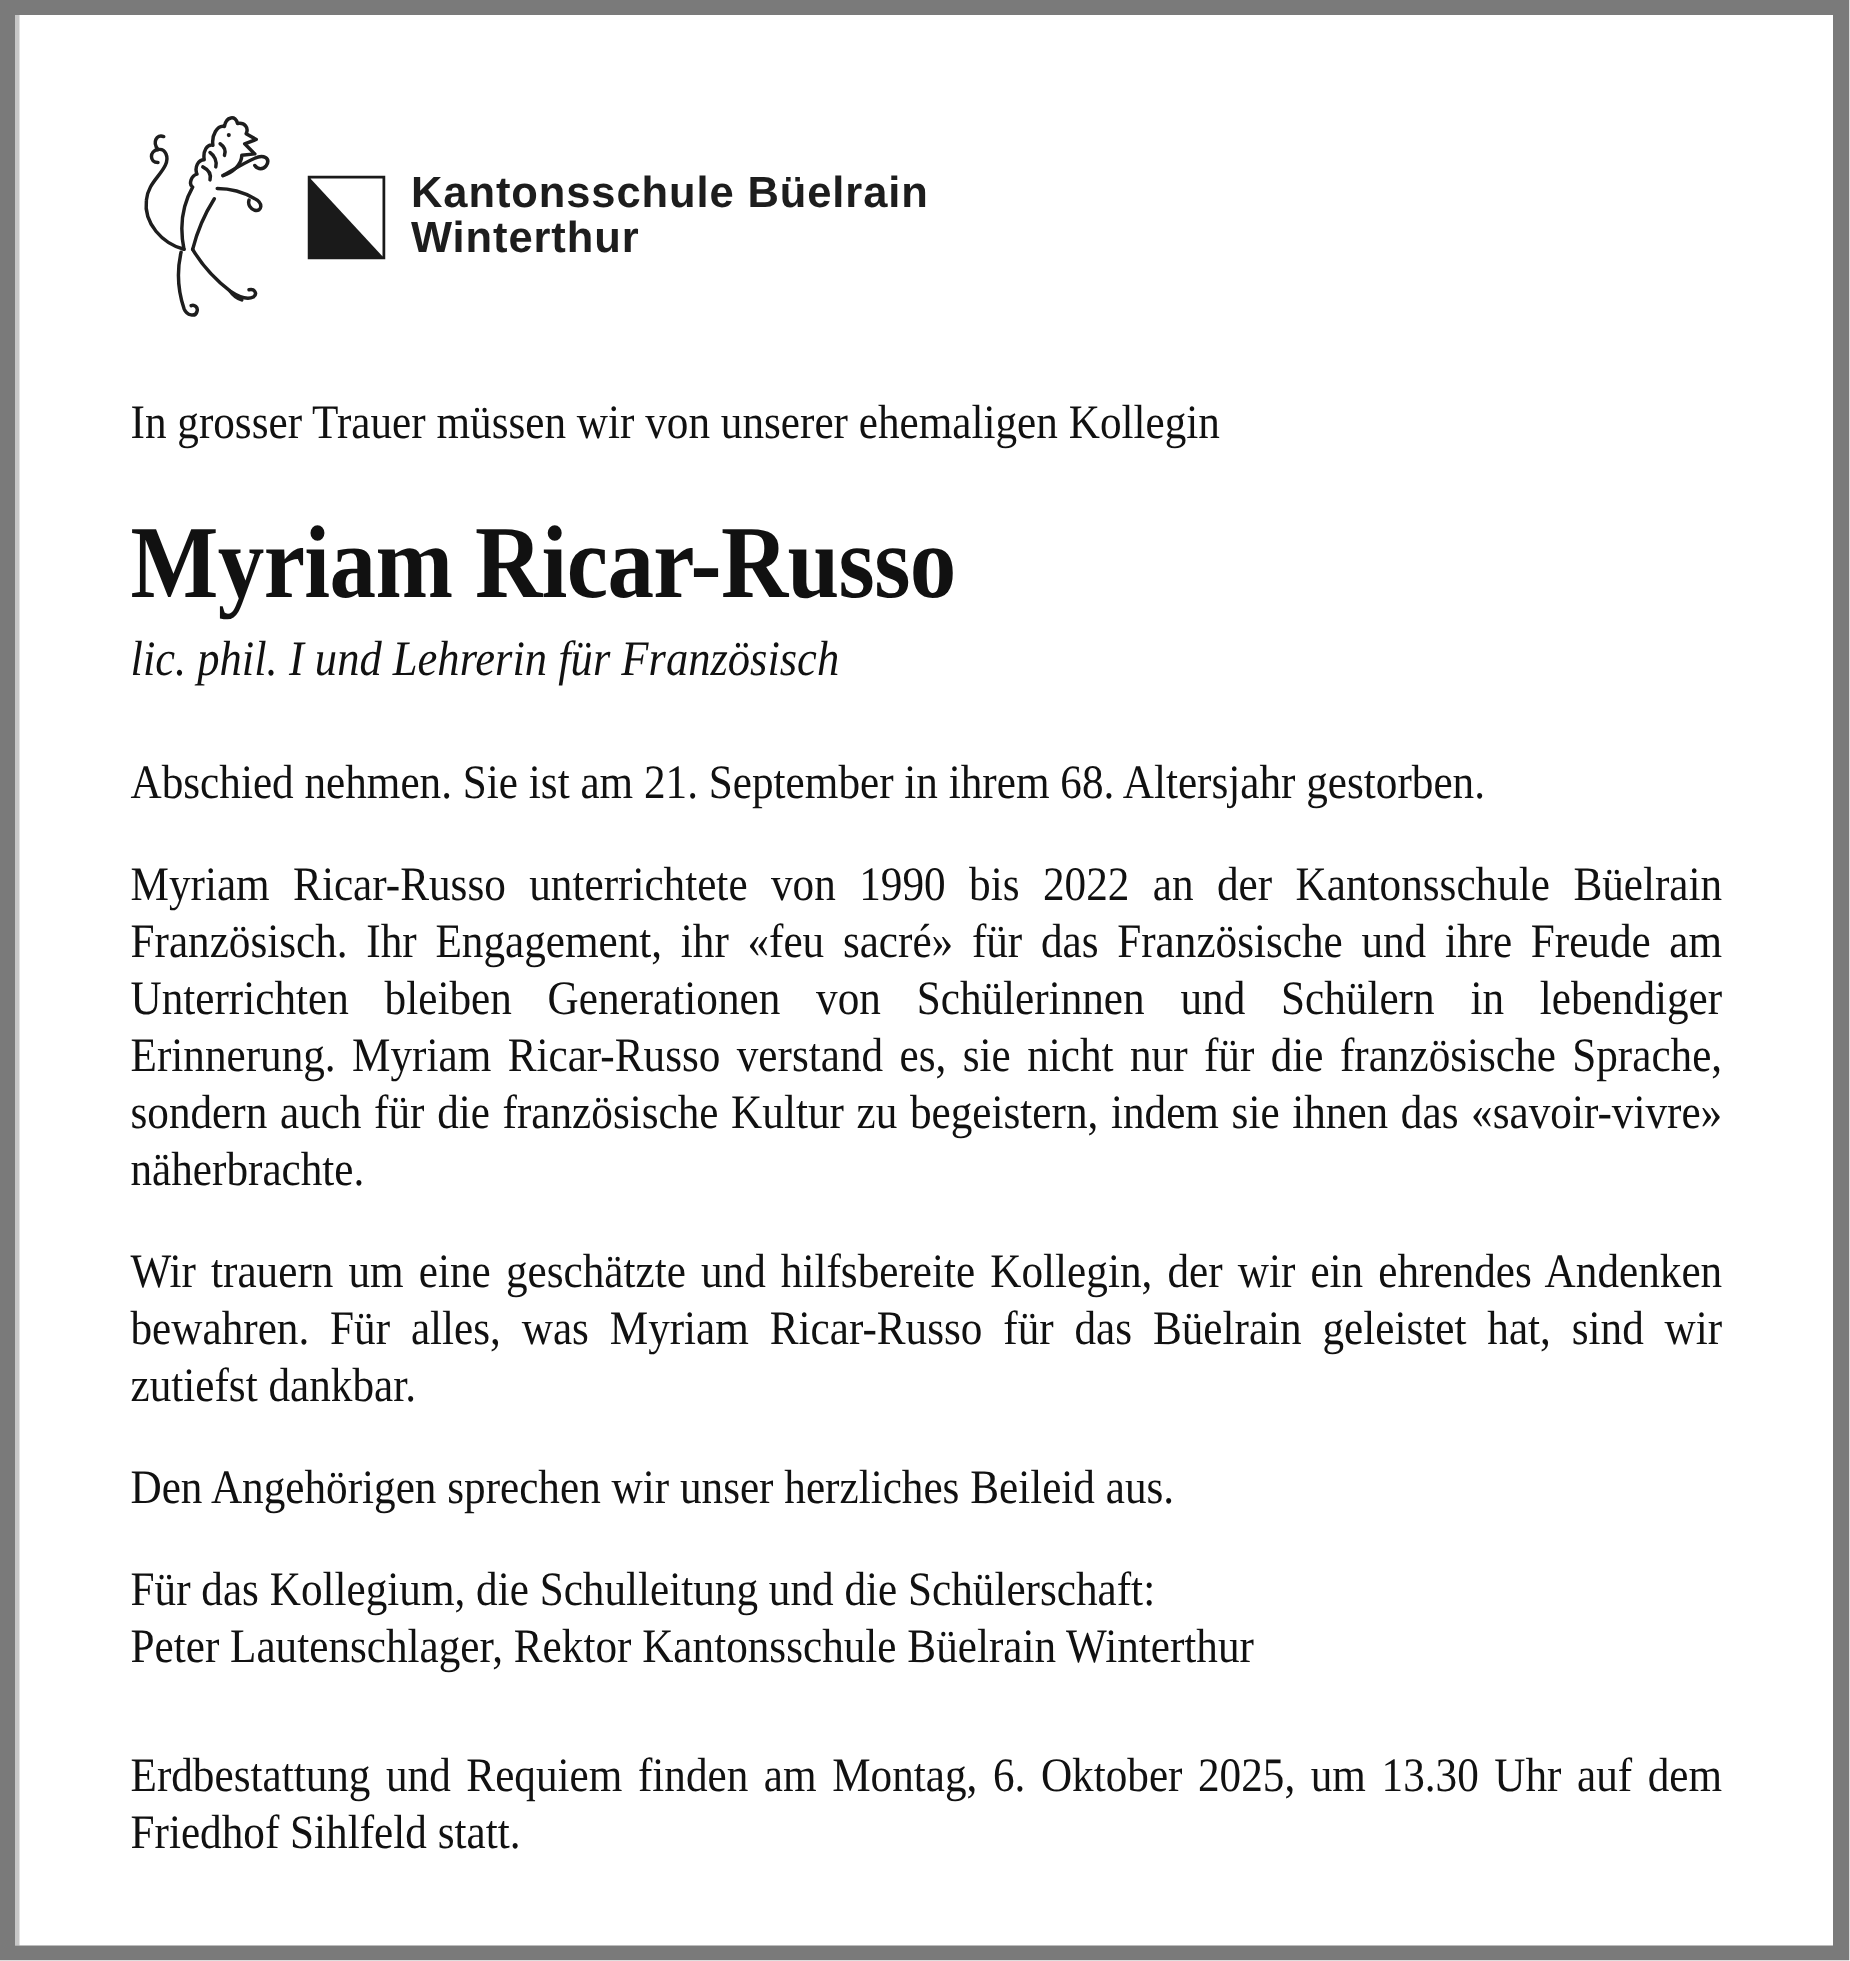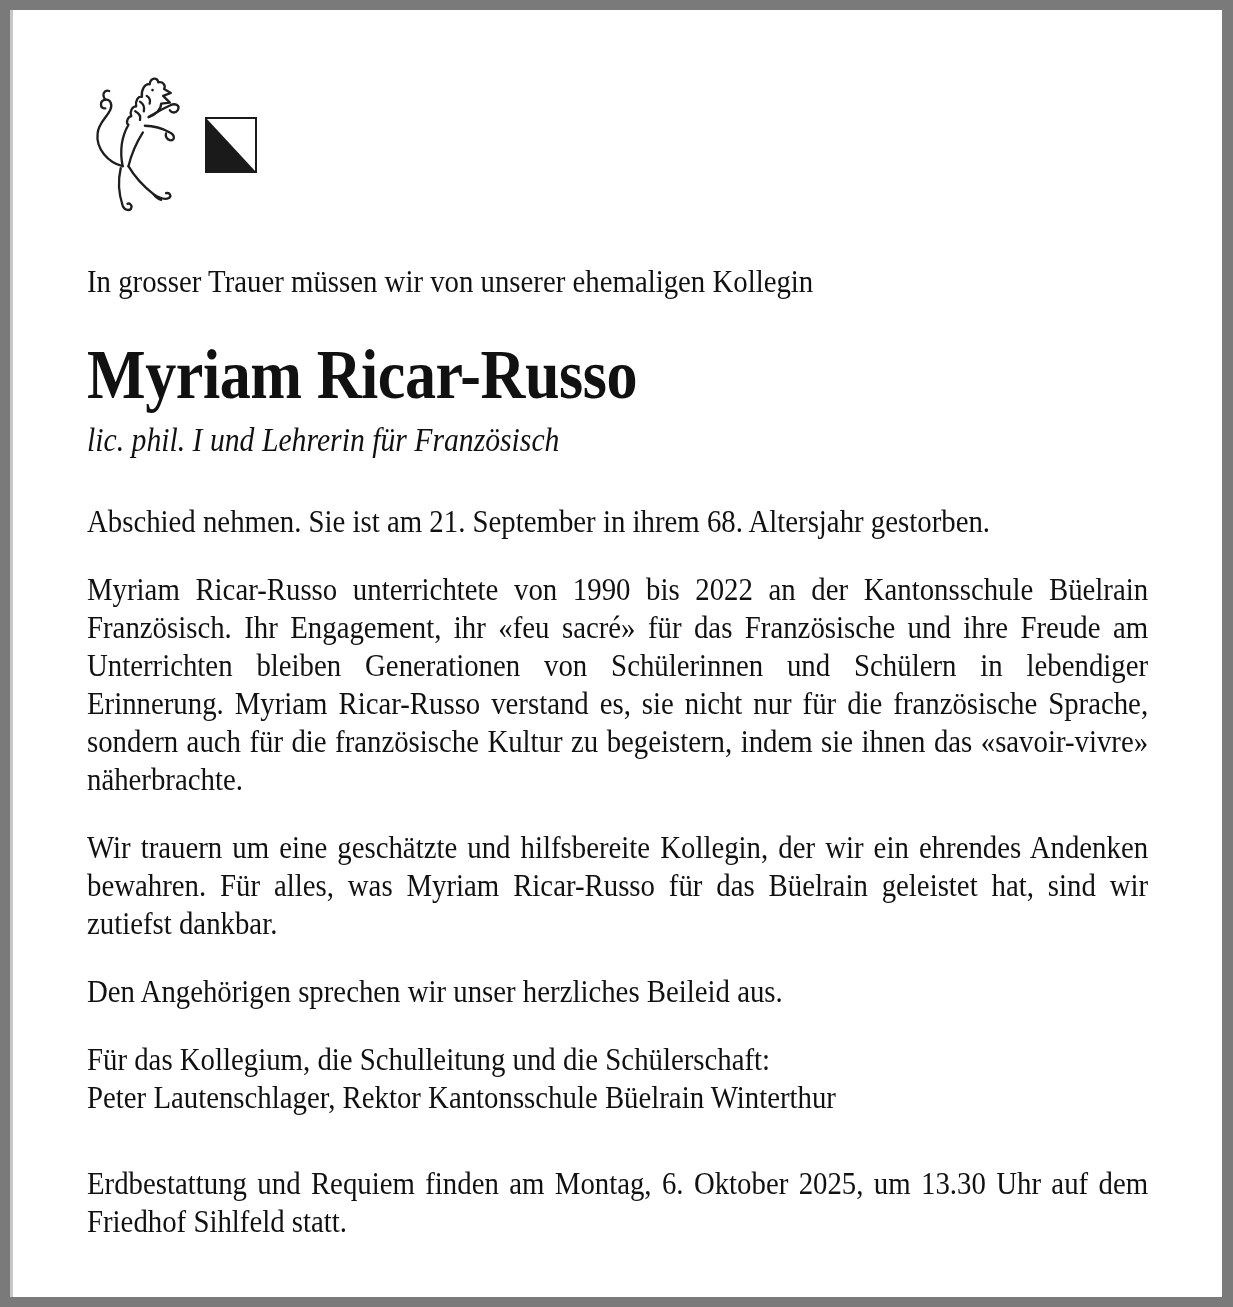--- a/index.html
+++ b/index.html
@@ -101,20 +101,24 @@
             <path d="M55,30 C58,32 60,36 59,40 M50,40 C54,42 56,45 55,49 M62,24 C65,26 66,29 65,32"></path>
           </g>
         </svg>
       </div>
       <div class="square-box">
         <svg width="52" height="56" viewBox="0 0 52 56" xmlns="http://www.w3.org/2000/svg">
           <rect x="1" y="1" width="50" height="54" fill="#ffffff" stroke="#1a1a1a" stroke-width="2"></rect>
           <polygon points="1,1 51,55 1,55" fill="#1a1a1a"></polygon>
         </svg>
       </div>
+      <div class="org-name">
+        <div>Kantonsschule Büelrain</div>
+        <div>Winterthur</div>
+      </div>
     </div>
 
     <div class="condense">
       <div class="intro">In grosser Trauer müssen wir von unserer ehemaligen Kollegin</div>
       <div class="deceased-name">Myriam Ricar-Russo</div>
       <div class="deceased-subtitle">lic. phil. I und Lehrerin für Französisch</div>
 
       <p class="body first">Abschied nehmen. Sie ist am 21. September in ihrem 68. Altersjahr gestorben.</p>
       <p class="body">Myriam Ricar-Russo unterrichtete von 1990 bis 2022 an der Kantonsschule Büelrain Französisch. Ihr Engagement, ihr «feu sacré» für das Französische und ihre Freude am Unterrichten bleiben Generationen von Schülerinnen und Schülern in lebendiger Erinnerung. Myriam Ricar-Russo verstand es, sie nicht nur für die französische Sprache, sondern auch für die französische Kultur zu begeistern, indem sie ihnen das «savoir-vivre» näherbrachte.</p>
       <p class="body">Wir trauern um eine geschätzte und hilfsbereite Kollegin, der wir ein ehrendes Andenken bewahren. Für alles, was Myriam Ricar-Russo für das Büelrain geleistet hat, sind wir zutiefst dankbar.</p>

